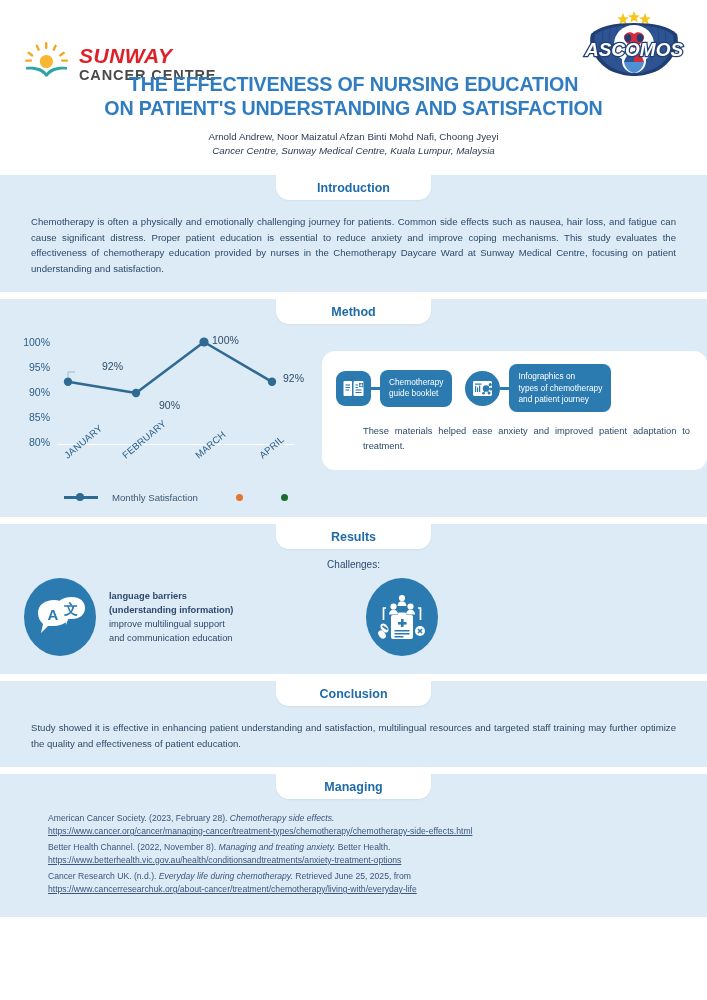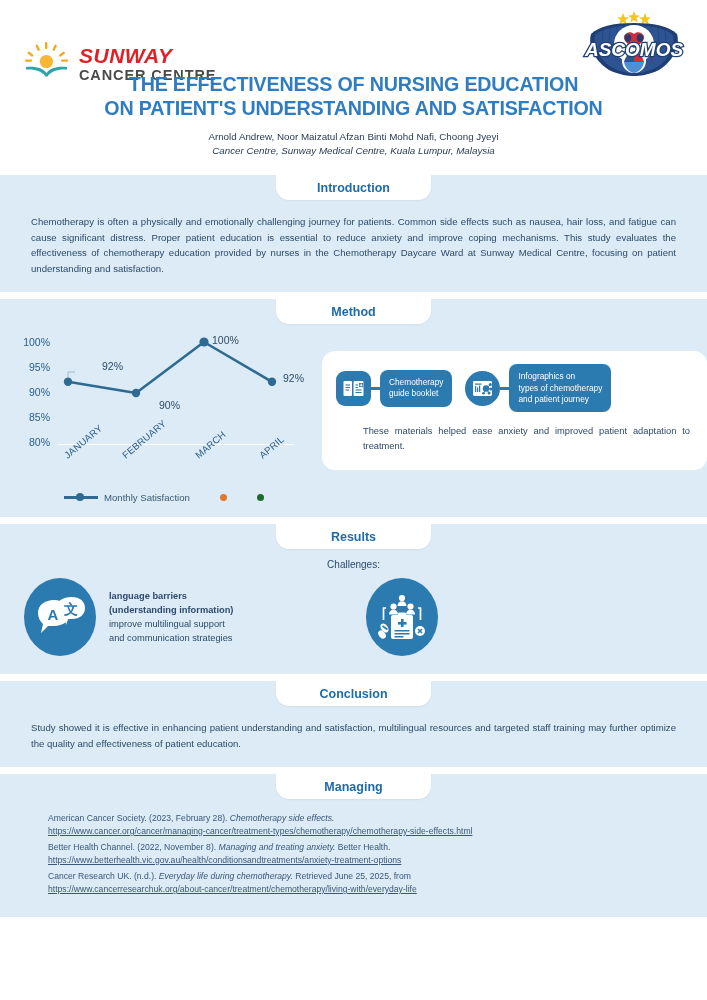--- a/index.html
+++ b/index.html
@@ -143,21 +143,21 @@
   .x-labels span {
     position: absolute;
     font-size: 9.6px;
     color: #2c5f86;
     transform: rotate(-40deg);
     transform-origin: left top;
     letter-spacing: 0.2px;
   }
 
   .legend {
-    display: flex; align-items: center; gap: 4px;
+    display: flex; align-items: center; gap: 12px;
     padding-left: 58px; margin-top: 6px;
   }
   .legend-line { width: 34px; height: 2.4px; background: #2e6a92; position: relative; }
   .legend-line::after {
     content: ''; position: absolute; left: 12px; top: -3px;
     width: 8px; height: 8px; border-radius: 50%; background: #2e6a92;
   }
   .legend-label { font-size: 9.6px; color: #3c5a72; margin-left: 2px; }
   .legend-dot { width: 7px; height: 7px; border-radius: 50%; }
   .legend-gap1 { margin-left: 26px; }
@@ -438,21 +438,21 @@
           <path d="M4 18 C4 10 11 5 20 5 C29 5 36 10 36 18 C36 26 29 31 20 31 L14 31 L7 38 L9 29 C6 26.5 4 22.5 4 18 Z" fill="#ffffff"></path>
           <path d="M22 13 C22 6.5 29 2 37.5 2 C46 2 51 6.5 51 13 C51 19.5 46 24 37.5 24 L34 24 L32 30 L31 23 C25.5 21 22 17.5 22 13 Z" fill="#ffffff"></path>
           <text x="19" y="25" text-anchor="middle" font-family="Liberation Sans, sans-serif" font-size="15" font-weight="bold" fill="#2b7ab0">A</text>
           <text x="37" y="19" text-anchor="middle" font-family="DejaVu Sans, sans-serif" font-size="14" font-weight="bold" fill="#2b7ab0">文</text>
         </svg>
       </span>
       <span class="ch-text">
         <span class="strong">language barriers</span>
         <span class="strong">(understanding information)</span>
         <span>improve multilingual support</span><br>
-        <span>and communication strategies</span>
+        <span>and communication education</span>
       </span>
     </div>
 
     <div class="challenge">
       <span class="ch-icon">
         <svg width="50" height="48" viewBox="0 0 50 48">
           <g fill="#ffffff">
             <circle cx="25" cy="5" r="3.1"></circle>
             <path d="M20.5 13 C20.5 9.8 22.5 8.2 25 8.2 C27.5 8.2 29.5 9.8 29.5 13 Z"></path>
             <circle cx="16.5" cy="13.5" r="3.1"></circle>

